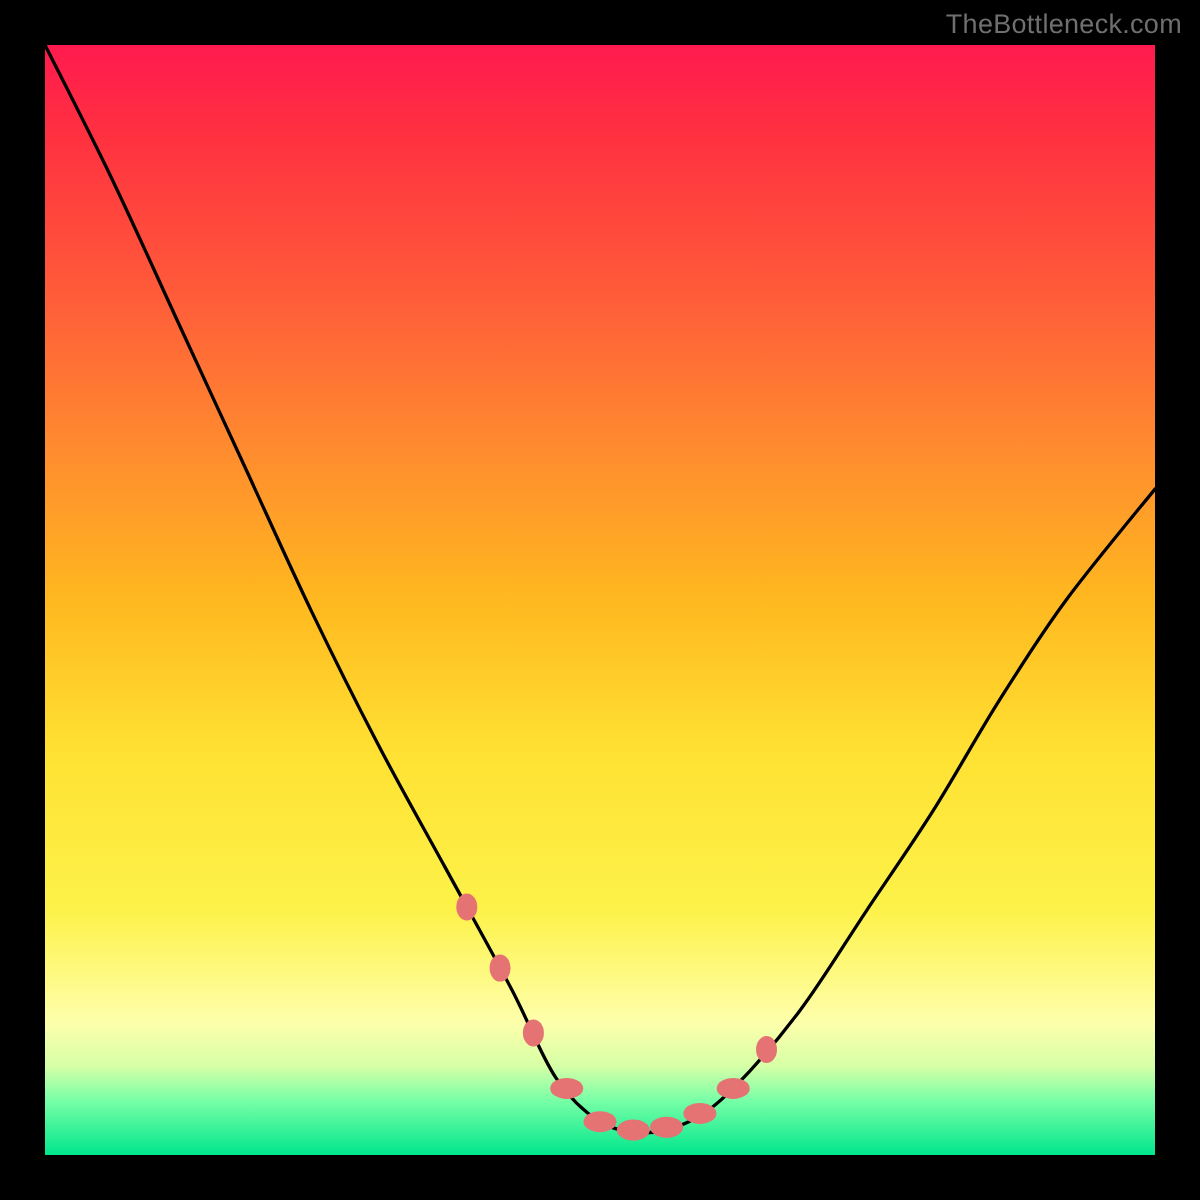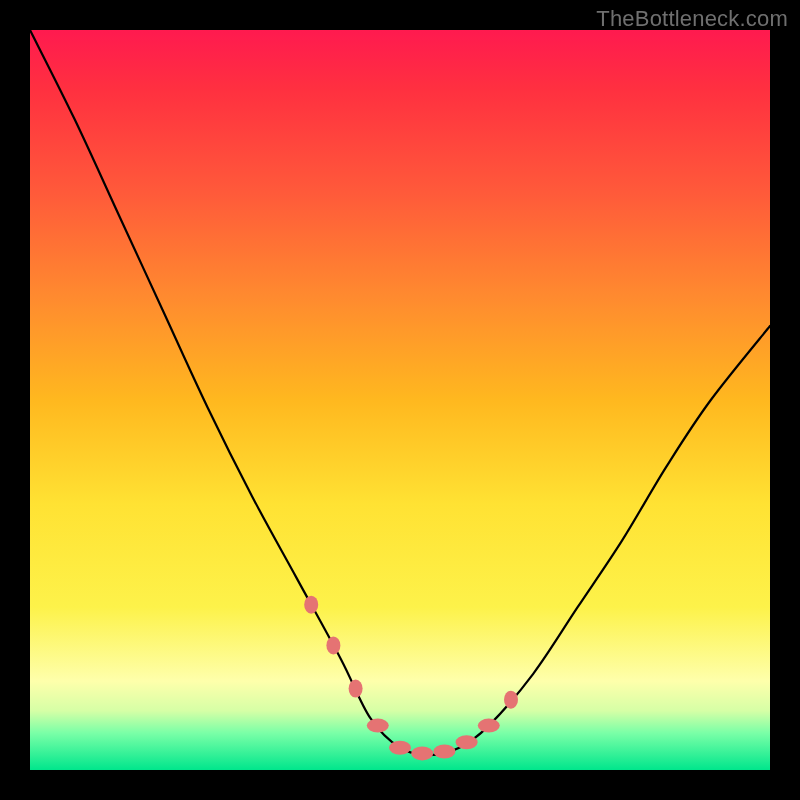--- a/index.html
+++ b/index.html
@@ -35,21 +35,21 @@
       #d6ffa6 92%,
       #7affa7 95%,
       #00e68c 100%
     );
   }
   .watermark {
     position: absolute;
     top: 6px;
     right: 12px;
     color: #6f6f6f;
-    font-size: 22px;
+    font-size: 18px;
     letter-spacing: 0.2px;
     user-select: none;
     text-align: right;
   }
   svg.curve {
     position: absolute;
     left: 0;
     top: 0;
     width: 740px;
     height: 740px;

